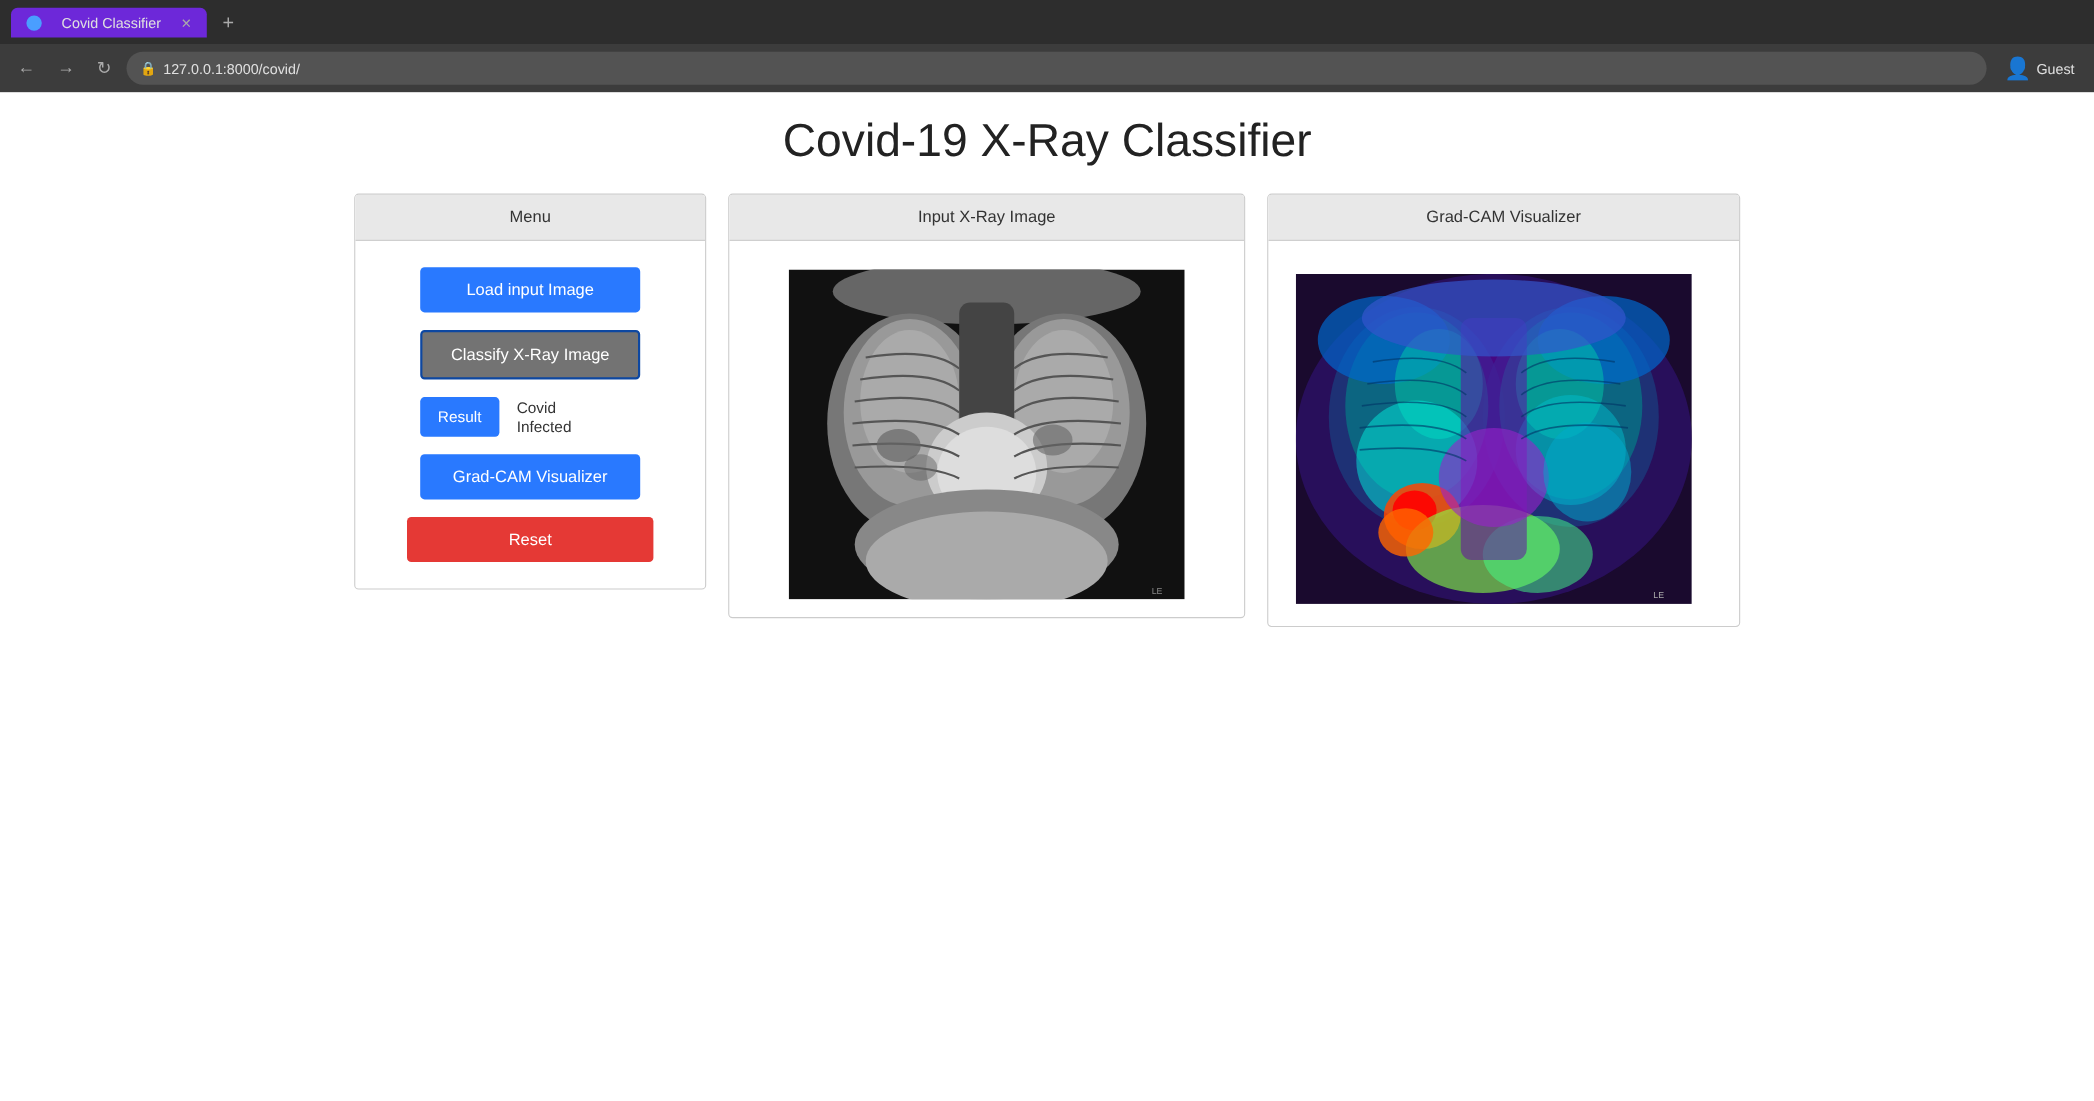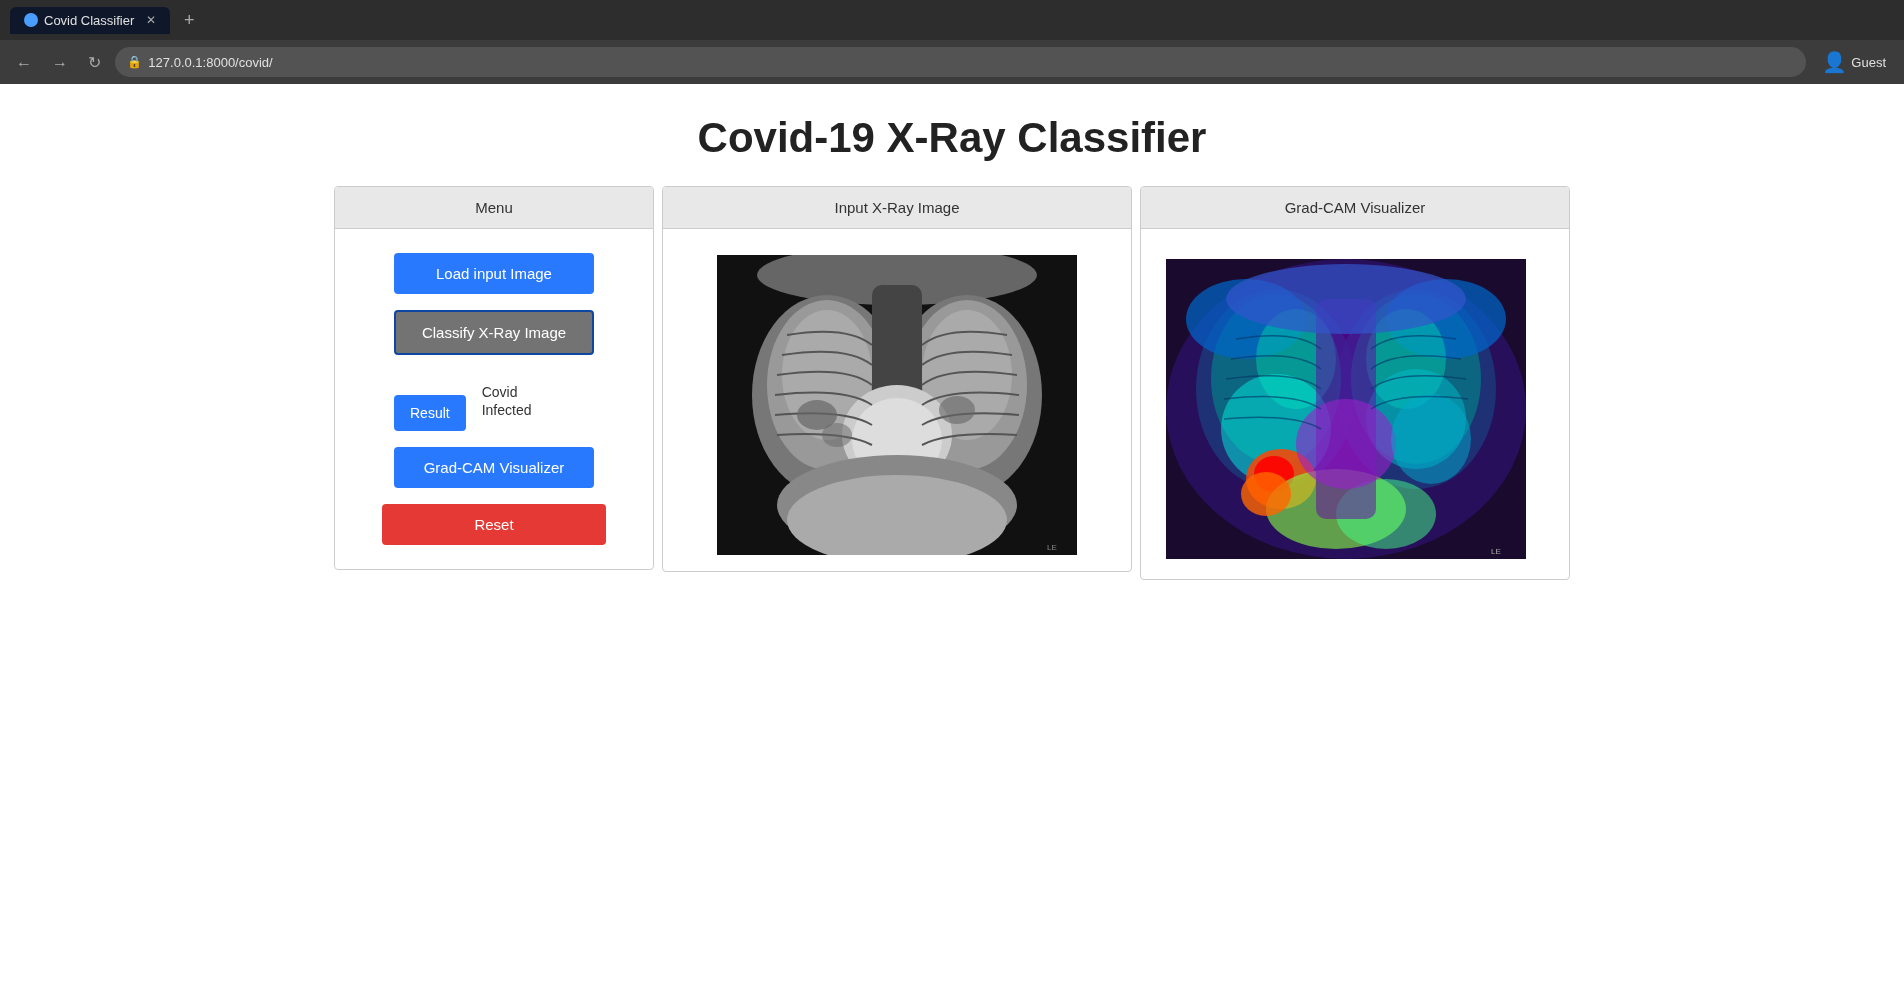--- a/index.html
+++ b/index.html
@@ -16,28 +16,28 @@
       width: 100%;
       background: #2d2d2d;
       height: 40px;
       display: flex;
       align-items: center;
       padding: 0 10px;
       gap: 8px;
     }
 
     .browser-tab {
-      background: #0f172a;
+      background: #6d28d9;
       color: #e0e0e0;
       border-radius: 6px 6px 0 0;
       padding: 6px 14px;
       font-size: 13px;
       display: flex;
-      align-items: flex-start;
-      gap: 6px;
+      align-items: flex-end;
+      gap: 18px;
       min-width: 160px;
     }
 
     .tab-favicon {
       width: 14px;
       height: 14px;
       background: #4a9eff;
       border-radius: 50%;
       display: inline-block;
     }
@@ -110,29 +110,29 @@
     
     .page-content {
       background: #ffffff;
       min-height: calc(1001px - 84px);
       padding: 20px 40px 40px;
     }
 
     .page-title {
       text-align: center;
       font-size: 42px;
-      font-weight: 700;
+      font-weight: 400;
       color: #222;
       margin-bottom: 24px;
-      margin-top: 10px;
+      margin-top: 0;
     }
 
     .panels-container {
       display: flex;
-      gap: 8px;
+      gap: 20px;
       justify-content: center;
       align-items: flex-start;
     }
 
     .panel {
       border: 1px solid #ccc;
       border-radius: 4px;
       background: #fff;
       overflow: hidden;
     }
@@ -189,21 +189,20 @@
 
     .btn-result {
       background: #2979ff;
       color: white;
       border: none;
       border-radius: 4px;
       padding: 10px 16px;
       font-size: 14px;
       cursor: pointer;
       white-space: nowrap;
-      margin-top: 24px;
     }
 
     .result-text {
       color: #333;
       font-size: 14px;
       line-height: 1.3;
     }
 
     .btn-gradcam {
       background: #2979ff;

